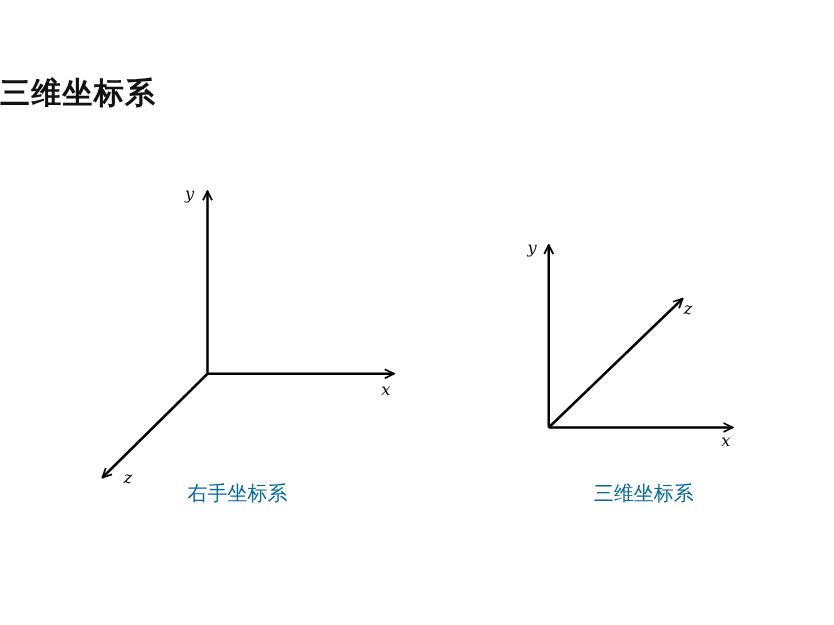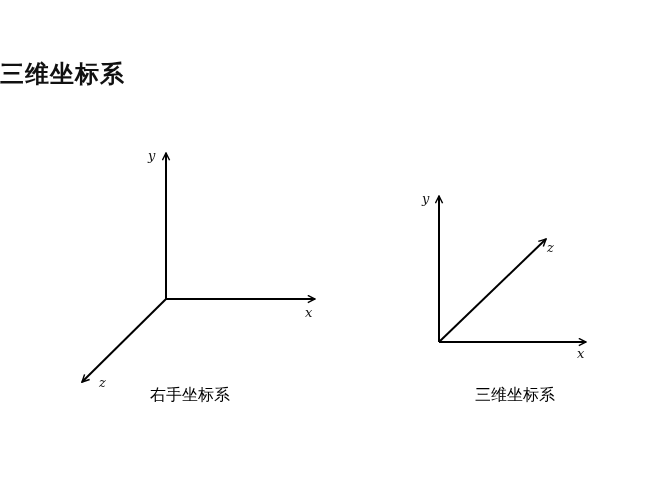--- a/index.html
+++ b/index.html
@@ -1,19 +1,19 @@
 <!DOCTYPE html>
 <html><head>
 <meta charset="utf-8">
 <style>
   html, body { margin:0; padding:0; background:#ffffff; }
   body { width:667px; height:500px; position:relative; overflow:hidden; font-family:"DejaVu Serif", serif; }
   .title { position:absolute; left:0; width:667px; top:58px; text-align:left; font-family:"DejaVu Sans", sans-serif; font-weight:bold; font-size:24px; color:#111; letter-spacing:1px; }
   svg { position:absolute; left:0; top:0; }
-  .caption { position:absolute; top:385px; font-family:"DejaVu Sans", sans-serif; font-size:16px; color:#000000; width:120px; text-align:center; }
+  .caption { position:absolute; top:385px; font-family:"DejaVu Sans", sans-serif; font-size:16px; color:#0369a1; width:120px; text-align:center; }
   .axlabel { position:absolute; font-family:"DejaVu Serif", serif; font-style:italic; font-size:13px; color:#111; }
 </style>
 </head>
 <body>
 
 <div class="title">三维坐标系</div>
 
 <svg width="667" height="500">
   <defs>
     <marker id="arrow" viewBox="0 0 10 10" refX="9" refY="5" markerWidth="9" markerHeight="9" orient="auto-start-reverse" markerUnits="userSpaceOnUse">

